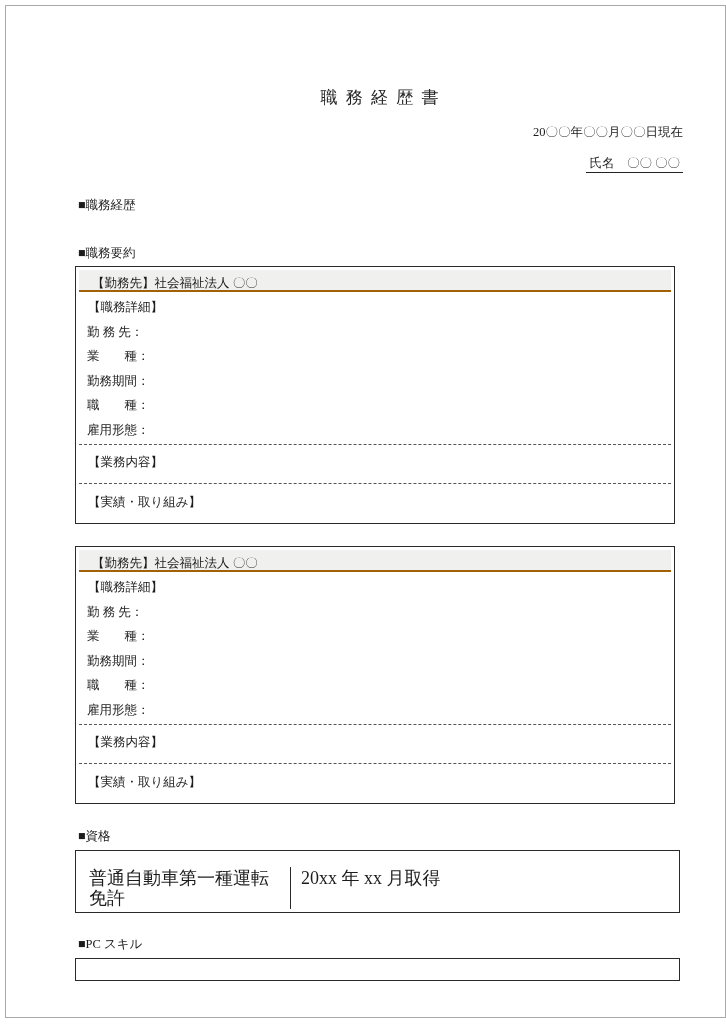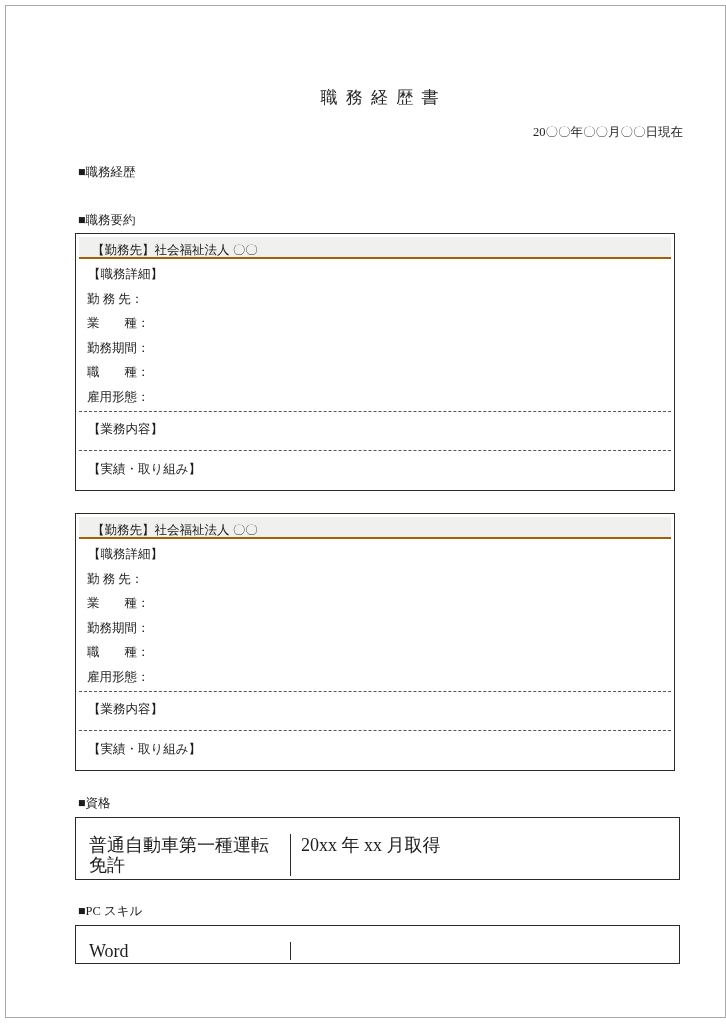--- a/index.html
+++ b/index.html
@@ -104,20 +104,23 @@
   }
 </style>
 </head>
 <body>
 
 <div class="page">
   <div class="content">
 
     <div class="doc-title">職 務 経 歴 書</div>
     <div class="date-line">20〇〇年〇〇月〇〇日現在</div>
+    <div class="name-line">
+      <span>氏名　〇〇 〇〇</span>
+    </div>
 
     <div class="sec-heading h-history">■職務経歴</div>
 
     <div class="sec-heading h-summary">■職務要約</div>
 
     <section class="work-box">
       <div class="box-header">
         <span>【勤務先】社会福祉法人 〇〇</span>
       </div>
       <div class="box-top">
@@ -153,21 +156,20 @@
     </section>
 
     <div class="sec-heading h-qual">■資格</div>
     <div class="simple-table qual-table">
       <div class="cell cell-left">普通自動車第一種運転免許</div>
       <div class="cell cell-right">20xx 年 xx 月取得</div>
     </div>
 
     <div class="sec-heading h-pc">■PC スキル</div>
     <div class="simple-table pc-table">
-      <div class="cell cell-left">Word</div>
       <div class="cell cell-right"></div>
     </div>
 
 
     <div class="closing-line">以上</div>
     <div class="page-number">1 / 1</div>
 
   </div>
 </div>
 

